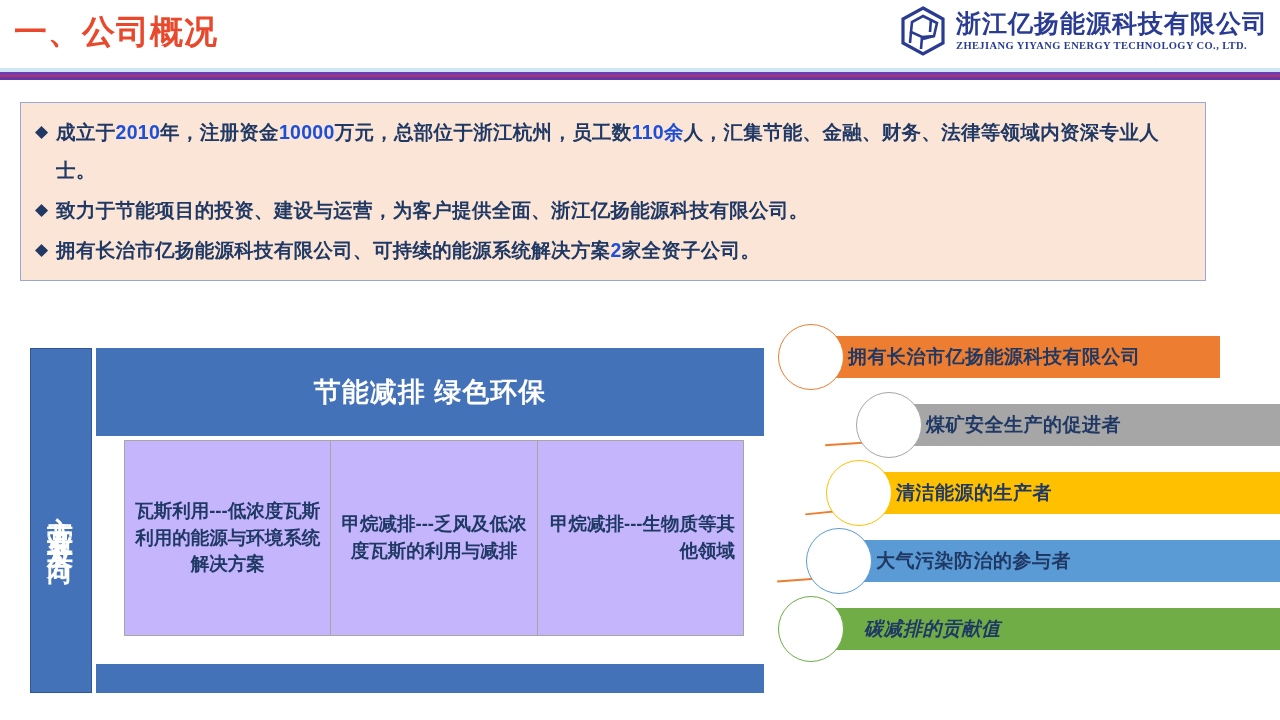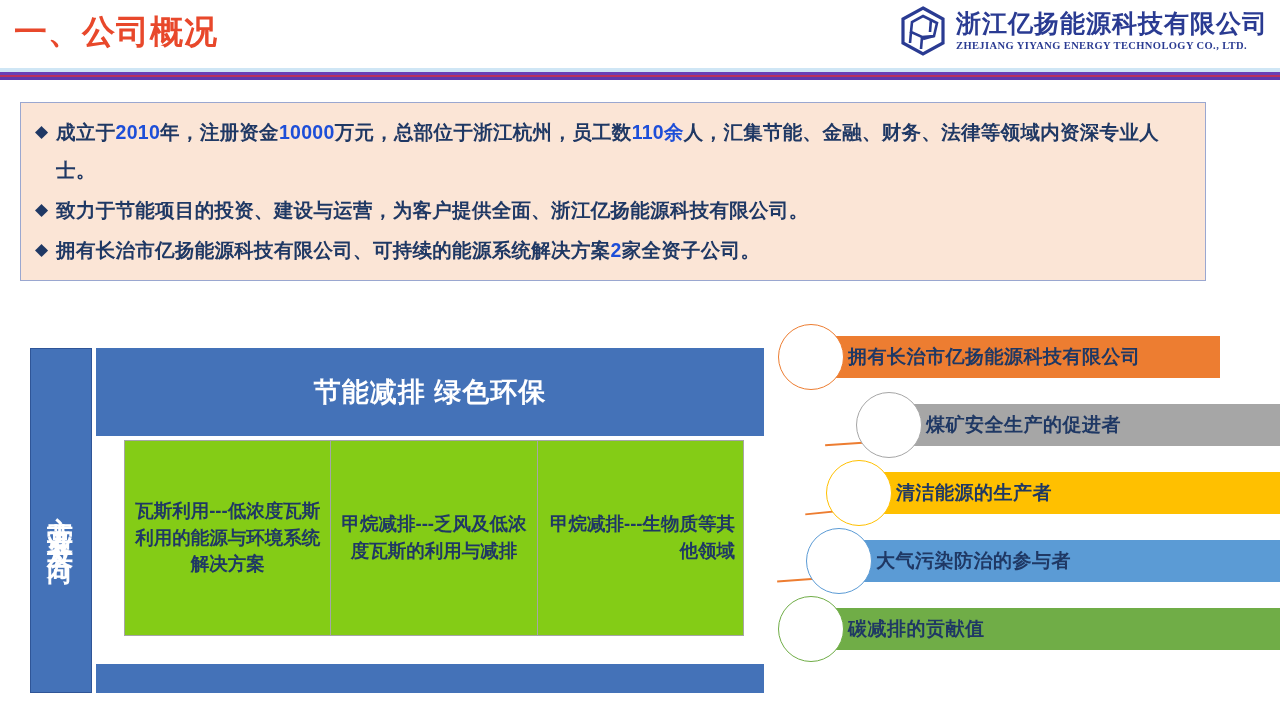--- a/index.html
+++ b/index.html
@@ -59,21 +59,21 @@
   }
   .biz-main{position:absolute;left:66px;top:0;width:668px;height:352px;}
   .biz-head{
     position:absolute;left:0;top:0;width:668px;height:88px;
     background:#4472b8;color:#ffffff;
     display:flex;align-items:center;justify-content:center;
     font-size:27px;font-weight:bold;letter-spacing:1px;
   }
   .biz-table{
     position:absolute;left:28px;top:92px;width:620px;height:196px;
-    display:flex;border:1px solid #a6a6a6;box-sizing:border-box;background:#84cc16;
+    display:flex;border:1px solid #a6a6a6;box-sizing:border-box;background:#c4b5fd;
   }
   .biz-cell{
     flex:1 1 0;display:flex;align-items:center;justify-content:center;
     text-align:center;box-sizing:border-box;padding:6px 8px;
     color:#1f3864;font-size:18.5px;font-weight:bold;line-height:1.45;
     border-right:1px solid #a6a6a6;
   }
   .biz-cell:last-child{border-right:none;text-align:right;}
   .biz-foot{
     position:absolute;left:0;top:316px;width:668px;height:29px;background:#4472b8;
@@ -171,17 +171,17 @@
         <div class="bar-label" style="left: 88px;">清洁能源的生产者</div>
       </div>
       <div class="bar-row" style="left: 28px; top: 204px; width: 540px;">
         <div class="bar-fill" style="width: 480px; background: rgb(91, 155, 213);"></div>
         <div class="bar-circle" style="left: 18px; border: 1.6px solid rgb(91, 155, 213);"></div>
         <div class="bar-label" style="left: 88px;">大气污染防治的参与者</div>
       </div>
       <div class="bar-row" style="left: 0px; top: 272px; width: 560px;">
         <div class="bar-fill" style="width: 500px; background: rgb(112, 173, 71);"></div>
         <div class="bar-circle" style="left: 18px; border: 1.6px solid rgb(112, 173, 71);"></div>
-        <div class="bar-label" style="left: 88px;">碳减排的贡献值</div>
+        <div class="bar-label" style="left: 104px; font-style: italic;">碳减排的贡献值</div>
       </div>
     </div>
 
 </div>
 
 </body></html>

